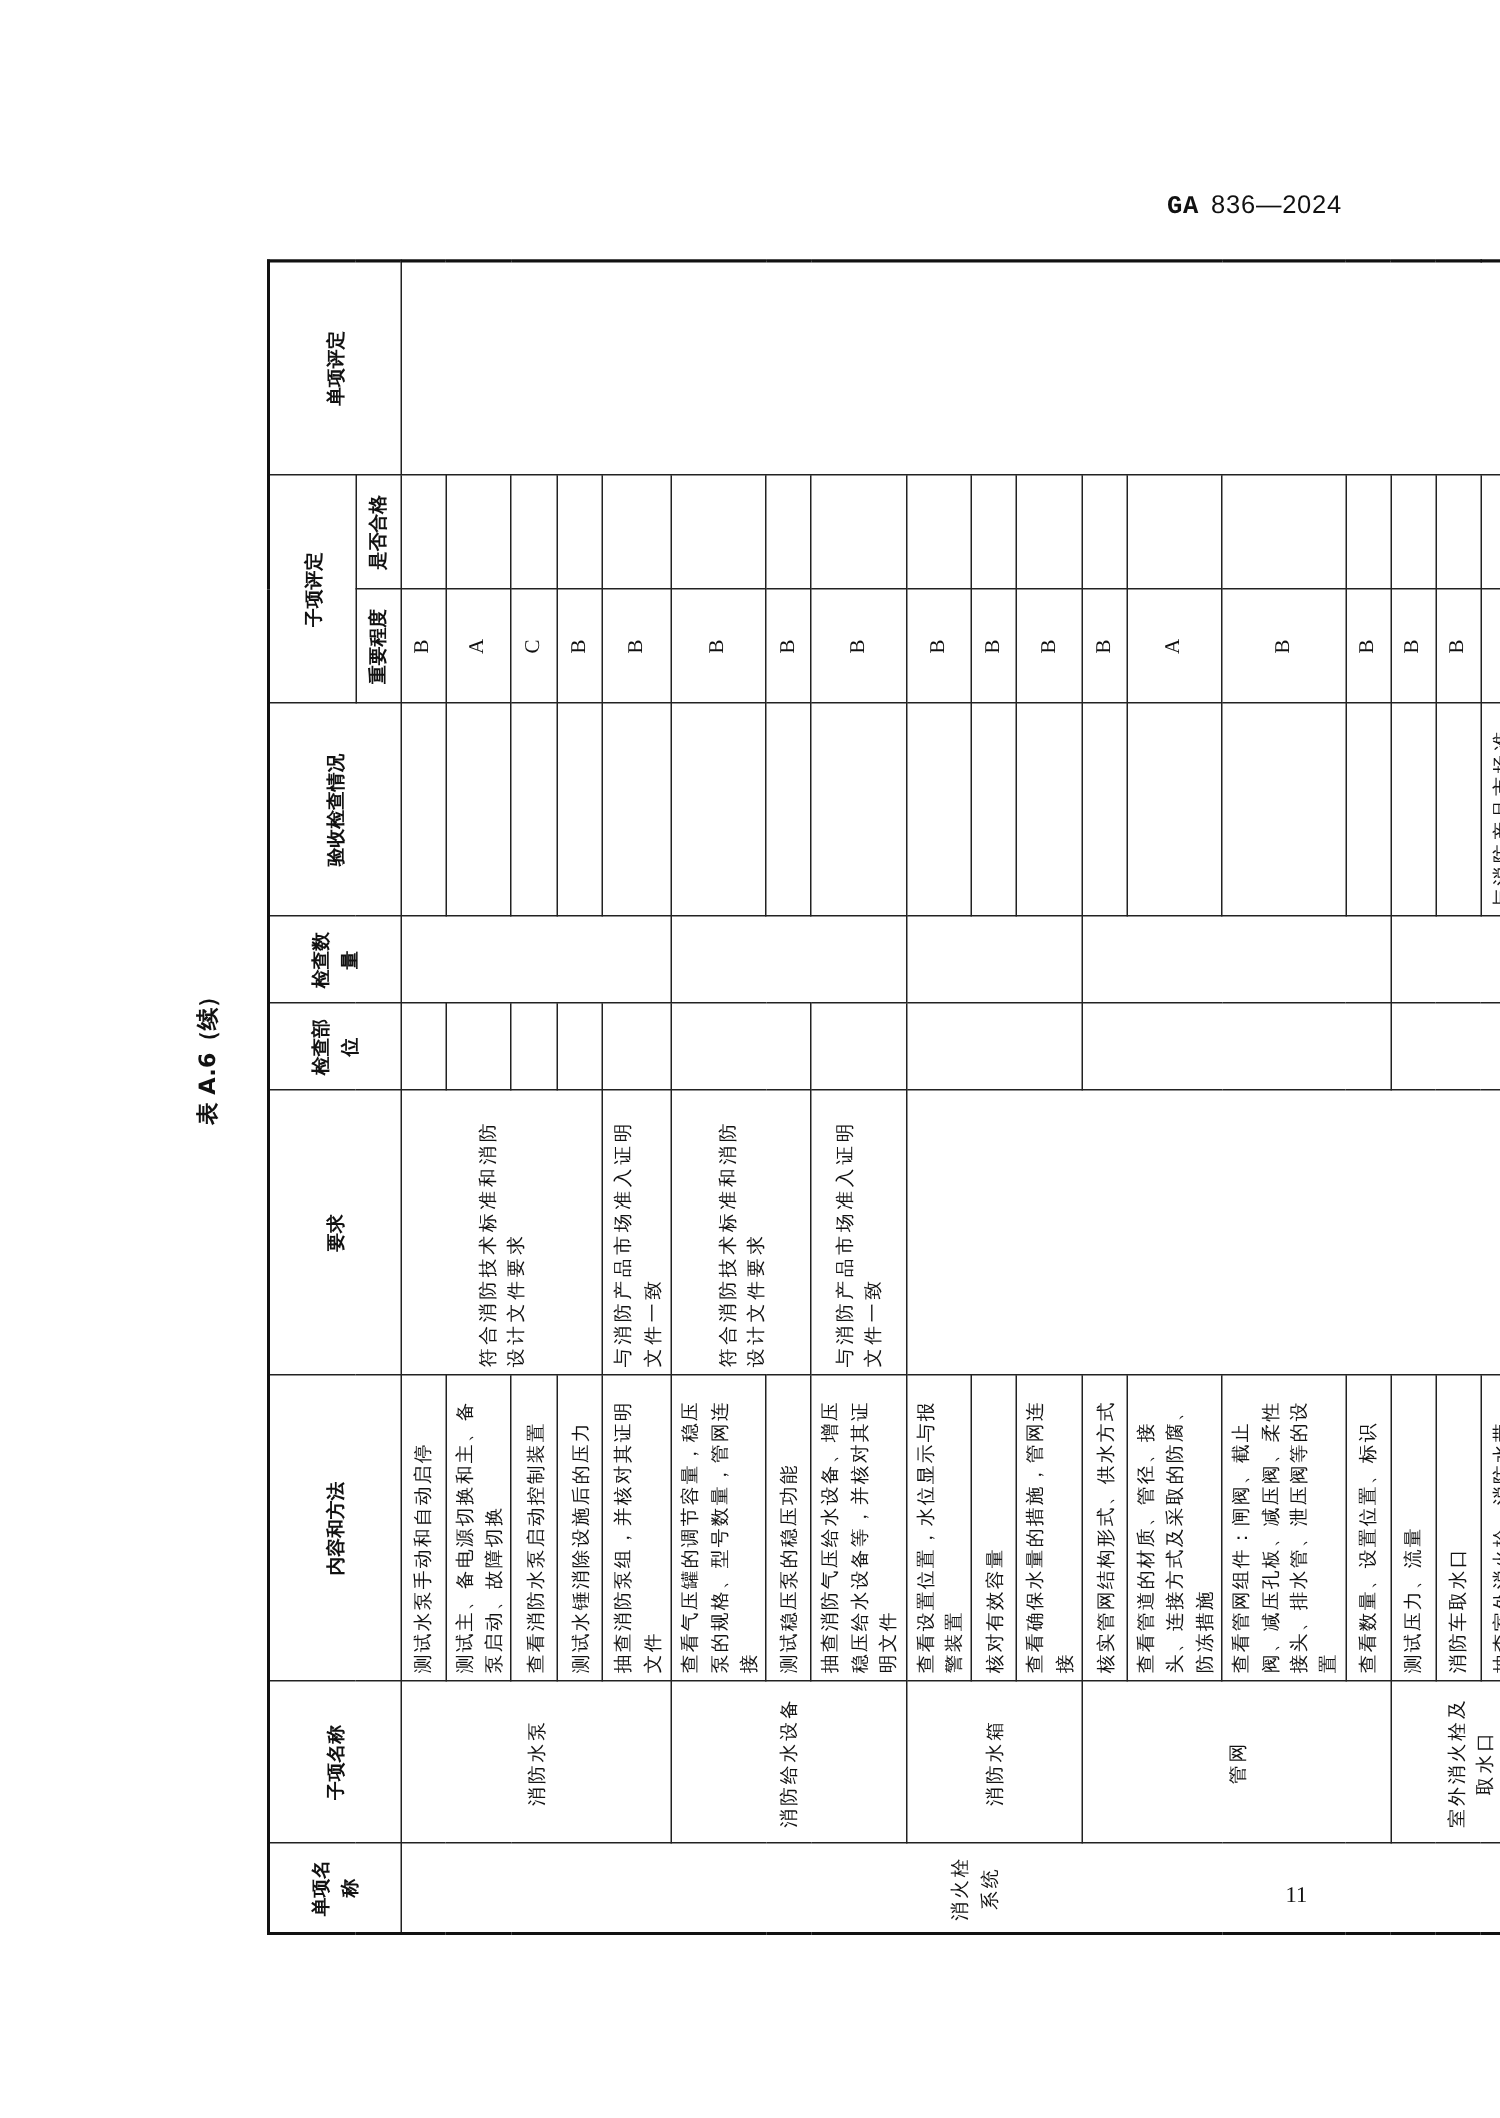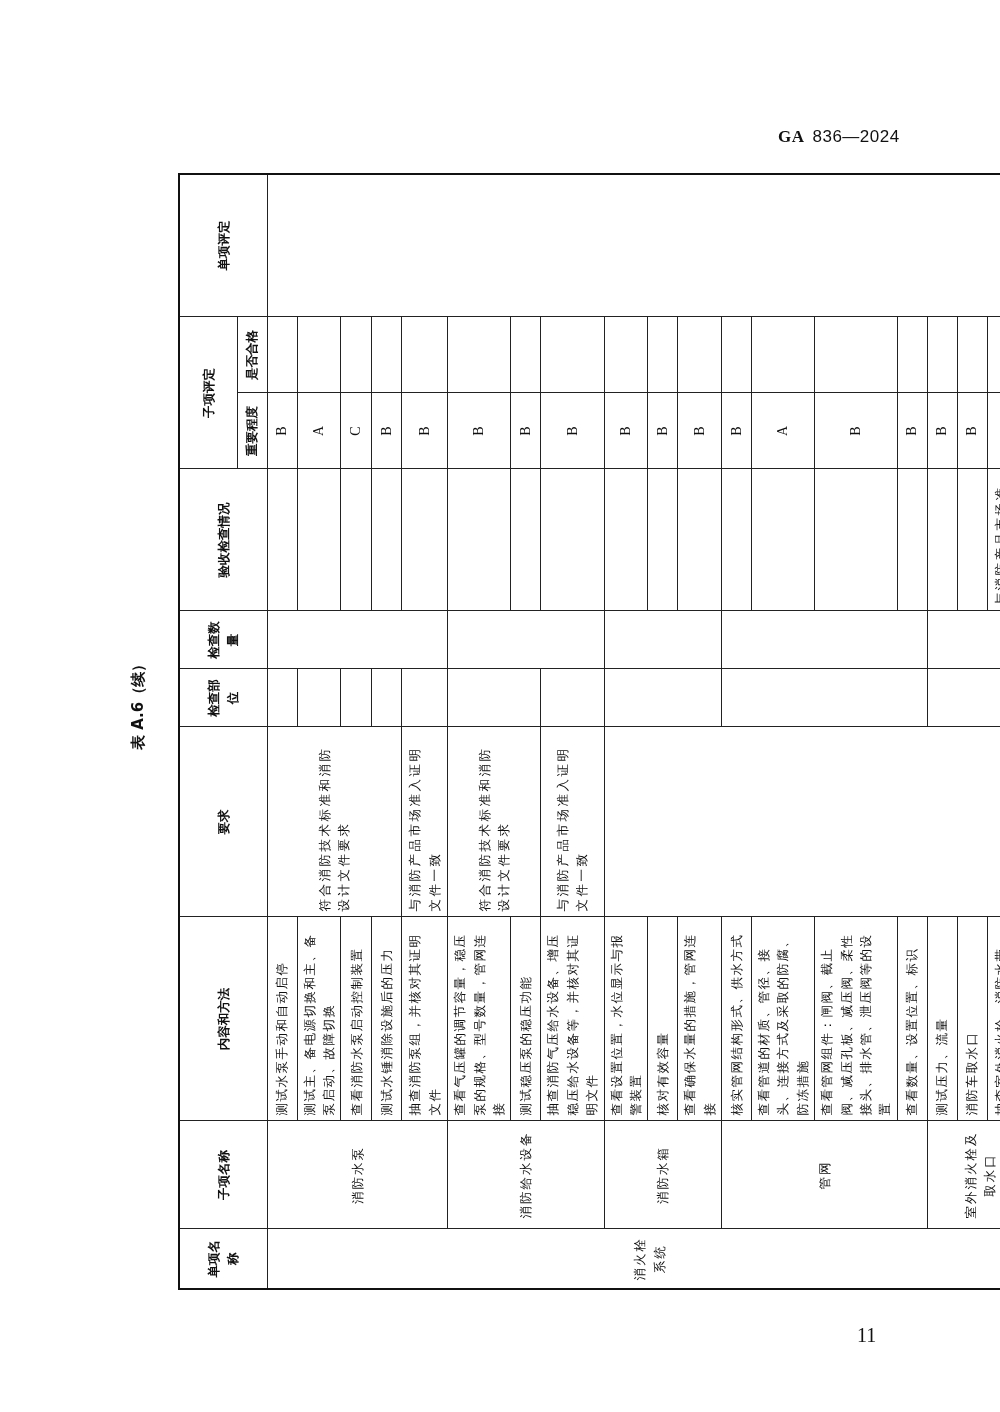--- a/index.html
+++ b/index.html
@@ -1,21 +1,21 @@
 <!DOCTYPE html>
 <html><head>
 <meta charset="utf-8">
 <style>
   html, body { margin: 0; padding: 0; background: #ffffff; }
   body { width: 1000px; height: 1412px; position: relative; overflow: hidden;
          font-family: "DejaVu Serif", "Liberation Serif", serif; color: #111; }
   .doc-code { position: absolute; left: 778px; top: 127px; font-size: 17px; letter-spacing: 0.5px;
               font-family: "Liberation Sans", sans-serif; }
-  .doc-code b { font-family: Liberation Serif, serif; font-weight: bold; margin-right: 8px; }
-  .page-num { position: absolute; left: 857px; top: 1324px; font-size: 20px;
+  .doc-code b { font-family: Liberation Mono, monospace; font-weight: bold; margin-right: 8px; }
+  .page-num { position: absolute; left: 857px; top: 1256px; font-size: 15px;
               font-family: "Liberation Serif", serif; }
   
   .table-title { position: absolute; left: 137px; top: 690px; width: 10px; height: 10px; }
   .table-title span { position: absolute; left: 0; top: 0; transform-origin: 0 0;
                       transform: rotate(-90deg) translate(-60px, -8px); white-space: nowrap;
                       font-weight: bold; font-size: 15px; font-family: "DejaVu Sans", sans-serif; }
 
   
   .rot-wrap { position: absolute; left: 178px; top: 1290px; width: 1115px; height: 695px;
               transform-origin: 0 0; transform: rotate(-90deg); }

